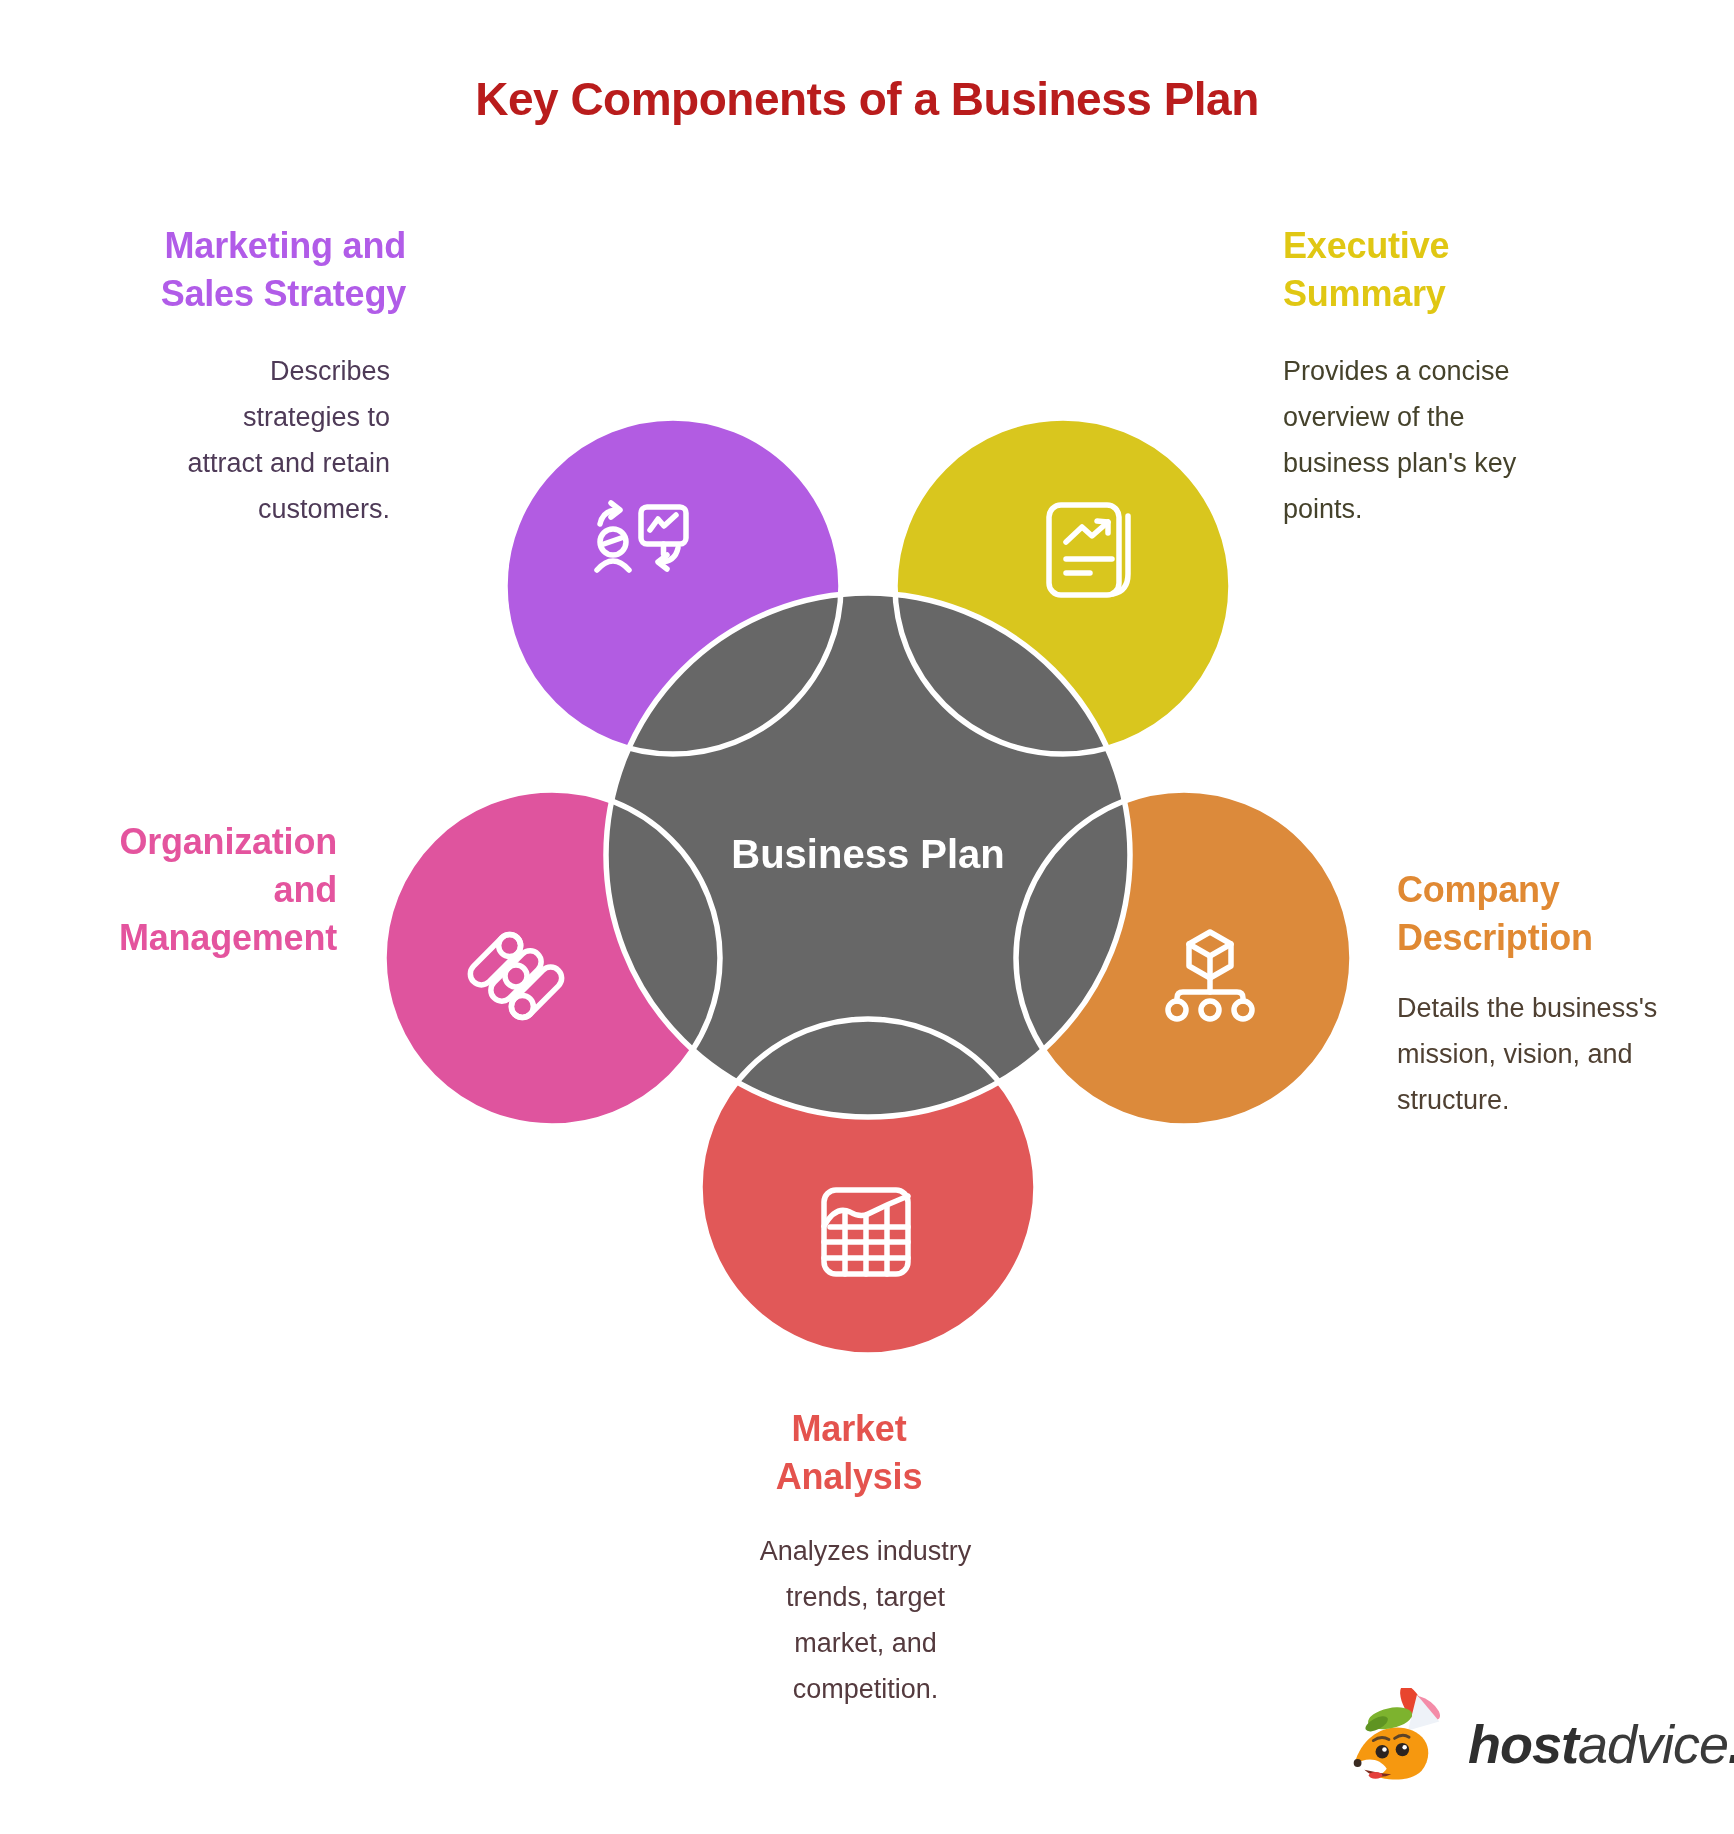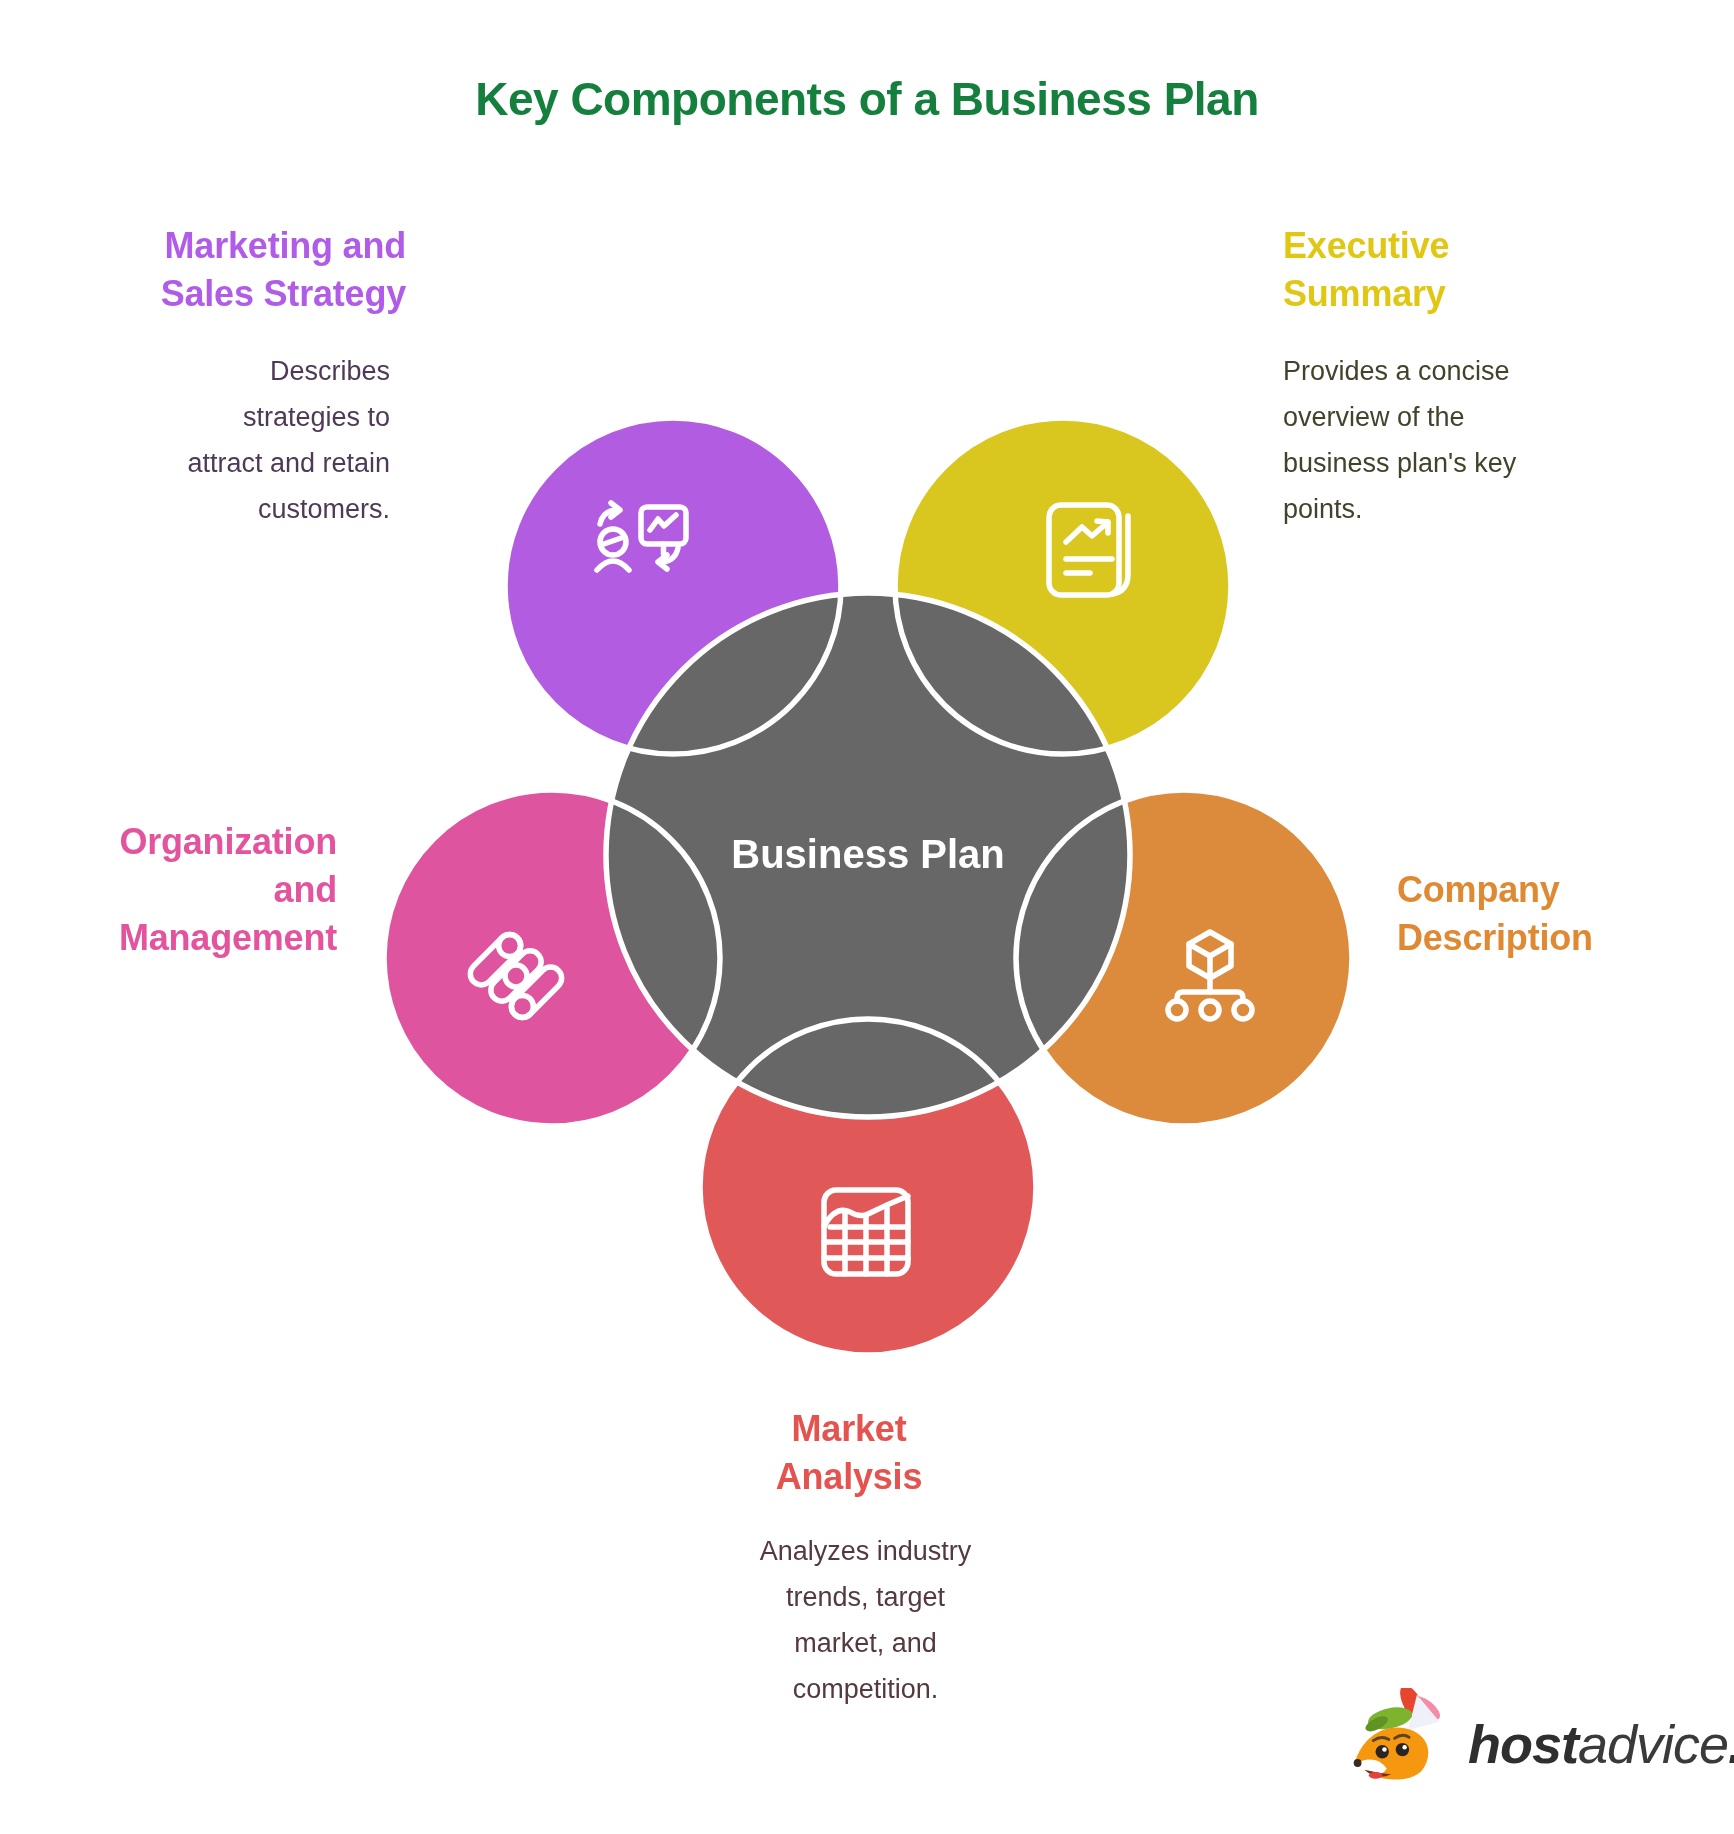--- a/index.html
+++ b/index.html
@@ -6,21 +6,21 @@
   .canvas{
     position:relative;
     width:1734px;height:1834px;
     background:#ffffff;
     font-family:"Liberation Sans","DejaVu Sans",sans-serif;
     overflow:hidden;
   }
   .page-title{
     position:absolute;left:0;top:72px;width:1734px;
     text-align:center;
-    font-size:46px;font-weight:bold;color:#15803d;
+    font-size:46px;font-weight:bold;color:#b91c1c;
     letter-spacing:-0.5px;
     margin:0;
   }
   .diagram-svg{position:absolute;left:0;top:0;}
   .icon-stroke{fill:none;stroke:#ffffff;stroke-width:5.5;stroke-linecap:round;stroke-linejoin:round;}
   .circle-outline{fill:none;stroke:#ffffff;stroke-width:5.5;}
   .center-label{
     font-family:"Liberation Sans","DejaVu Sans",sans-serif;
     font-size:40px;font-weight:bold;fill:#ffffff;
   }
@@ -124,20 +124,21 @@
 
   <div class="txt sec-heading align-r" style="left: 126px; top: 222px; width: 280px; color: rgb(177, 92, 232);">Marketing and Sales Strategy</div>
   <div class="txt sec-body align-r" style="left: 170px; top: 348px; width: 220px; color: rgb(78, 58, 87);">Describes strategies to attract and retain customers.</div>
 
   <div class="txt sec-heading align-l" style="left: 1283px; top: 222px; width: 220px; color: rgb(224, 199, 19);">Executive Summary</div>
   <div class="txt sec-body align-l" style="left: 1283px; top: 348px; width: 255px; color: rgb(69, 66, 43);">Provides a concise overview of the business plan's key points.</div>
 
   <div class="txt sec-heading align-r" style="left: 87px; top: 818px; width: 250px; color: rgb(228, 84, 158);">Organization and Management</div>
 
   <div class="txt sec-heading align-l" style="left: 1397px; top: 866px; width: 250px; color: rgb(224, 137, 51);">Company Description</div>
+  <div class="txt sec-body align-l" style="left: 1397px; top: 985px; width: 270px; color: rgb(79, 64, 50);">Details the business's mission, vision, and structure.</div>
 
   <div class="txt sec-heading align-c" style="left: 749px; top: 1405px; width: 200px; color: rgb(228, 83, 78);">Market Analysis</div>
   <div class="txt sec-body align-c" style="left: 738px; top: 1528px; width: 255px; color: rgb(84, 58, 62);">Analyzes industry trends, target market, and competition.</div>
 
   <div class="logo">
     <svg width="112" height="112" viewBox="0 0 100 100">
       <ellipse cx="66" cy="18" rx="15" ry="7" transform="rotate(38 66 18)" fill="#f48ca8"></ellipse>
       <ellipse cx="54" cy="14" rx="18" ry="8" transform="rotate(62 54 14)" fill="#e8452e"></ellipse>
       <path d="M 58,6 L 78,30 L 50,38 Z" fill="#eef2f8"></path>
       <path d="M 2,68 C 10,40 34,30 54,38 C 70,45 72,62 62,74 C 50,86 20,84 2,68 Z" fill="#f6980f"></path>

